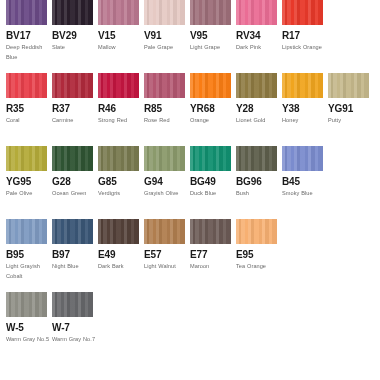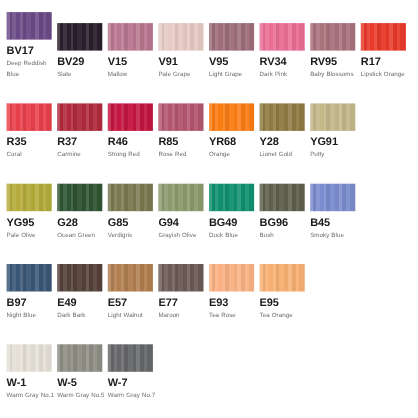--- a/index.html
+++ b/index.html
@@ -25,21 +25,21 @@
   }
   .swatch-grid {
     position: absolute;
     left: 0;
     top: 0;
     width: 380px;
   }
   .swatch-row {
     display: flex;
     flex-direction: row;
-    align-items: flex-end;
+    align-items: flex-start;
     height: 73px;
     padding-left: 6px;
     box-sizing: border-box;
   }
   .swatch-cell {
     width: 46px;
     min-width: 46px;
     max-width: 46px;
     box-sizing: border-box;
     padding-right: 5px;
@@ -144,27 +144,20 @@
           <div class="swatch-name">Light Grape</div>
         </div>
         <div class="swatch-cell">
           <div class="swatch-chip" style="background: rgb(234, 109, 149);">
             <div class="streaks"></div>
           </div>
           <div class="swatch-code">RV34</div>
           <div class="swatch-name">Dark Pink</div>
         </div>
         <div class="swatch-cell">
-          <div class="swatch-chip" style="background: rgb(169, 115, 124);">
-            <div class="streaks"></div>
-          </div>
-          <div class="swatch-code">RV95</div>
-          <div class="swatch-name">Baby Blossoms</div>
-        </div>
-        <div class="swatch-cell">
           <div class="swatch-chip" style="background: rgb(232, 57, 42);">
             <div class="streaks"></div>
           </div>
           <div class="swatch-code">R17</div>
           <div class="swatch-name">Lipstick Orange</div>
         </div>
       </div>
       <div class="swatch-row">
         <div class="swatch-cell">
           <div class="swatch-chip" style="background: rgb(232, 64, 75);">
@@ -202,20 +195,27 @@
           <div class="swatch-name">Orange</div>
         </div>
         <div class="swatch-cell">
           <div class="swatch-chip" style="background: rgb(142, 122, 66);">
             <div class="streaks"></div>
           </div>
           <div class="swatch-code">Y28</div>
           <div class="swatch-name">Lionet Gold</div>
         </div>
         <div class="swatch-cell">
+          <div class="swatch-chip" style="background: rgb(240, 165, 31);">
+            <div class="streaks"></div>
+          </div>
+          <div class="swatch-code">Y38</div>
+          <div class="swatch-name">Honey</div>
+        </div>
+        <div class="swatch-cell">
           <div class="swatch-chip" style="background: rgb(196, 183, 138);">
             <div class="streaks"></div>
           </div>
           <div class="swatch-code">YG91</div>
           <div class="swatch-name">Putty</div>
         </div>
       </div>
       <div class="swatch-row">
         <div class="swatch-cell">
           <div class="swatch-chip" style="background: rgb(180, 171, 58);">
@@ -262,20 +262,27 @@
         <div class="swatch-cell">
           <div class="swatch-chip" style="background: rgb(123, 140, 206);">
             <div class="streaks"></div>
           </div>
           <div class="swatch-code">B45</div>
           <div class="swatch-name">Smoky Blue</div>
         </div>
       </div>
       <div class="swatch-row">
         <div class="swatch-cell">
+          <div class="swatch-chip" style="background: rgb(126, 154, 193);">
+            <div class="streaks"></div>
+          </div>
+          <div class="swatch-code">B95</div>
+          <div class="swatch-name">Light Grayish Cobalt</div>
+        </div>
+        <div class="swatch-cell">
           <div class="swatch-chip" style="background: rgb(58, 86, 118);">
             <div class="streaks"></div>
           </div>
           <div class="swatch-code">B97</div>
           <div class="swatch-name">Night Blue</div>
         </div>
         <div class="swatch-cell">
           <div class="swatch-chip" style="background: rgb(84, 65, 57);">
             <div class="streaks"></div>
           </div>
@@ -290,42 +297,28 @@
           <div class="swatch-name">Light Walnut</div>
         </div>
         <div class="swatch-cell">
           <div class="swatch-chip" style="background: rgb(107, 90, 85);">
             <div class="streaks"></div>
           </div>
           <div class="swatch-code">E77</div>
           <div class="swatch-name">Maroon</div>
         </div>
         <div class="swatch-cell">
-          <div class="swatch-chip" style="background: rgb(249, 177, 131);">
-            <div class="streaks"></div>
-          </div>
-          <div class="swatch-code">E93</div>
-          <div class="swatch-name">Tea Rose</div>
-        </div>
-        <div class="swatch-cell">
           <div class="swatch-chip" style="background: rgb(247, 176, 114);">
             <div class="streaks"></div>
           </div>
           <div class="swatch-code">E95</div>
           <div class="swatch-name">Tea Orange</div>
         </div>
       </div>
       <div class="swatch-row">
-        <div class="swatch-cell">
-          <div class="swatch-chip" style="background: rgb(228, 224, 214);">
-            <div class="streaks"></div>
-          </div>
-          <div class="swatch-code">W-1</div>
-          <div class="swatch-name">Warm Gray No.1</div>
-        </div>
         <div class="swatch-cell">
           <div class="swatch-chip" style="background: rgb(142, 142, 133);">
             <div class="streaks"></div>
           </div>
           <div class="swatch-code">W-5</div>
           <div class="swatch-name">Warm Gray No.5</div>
         </div>
         <div class="swatch-cell">
           <div class="swatch-chip" style="background: rgb(102, 103, 106);">
             <div class="streaks"></div>

